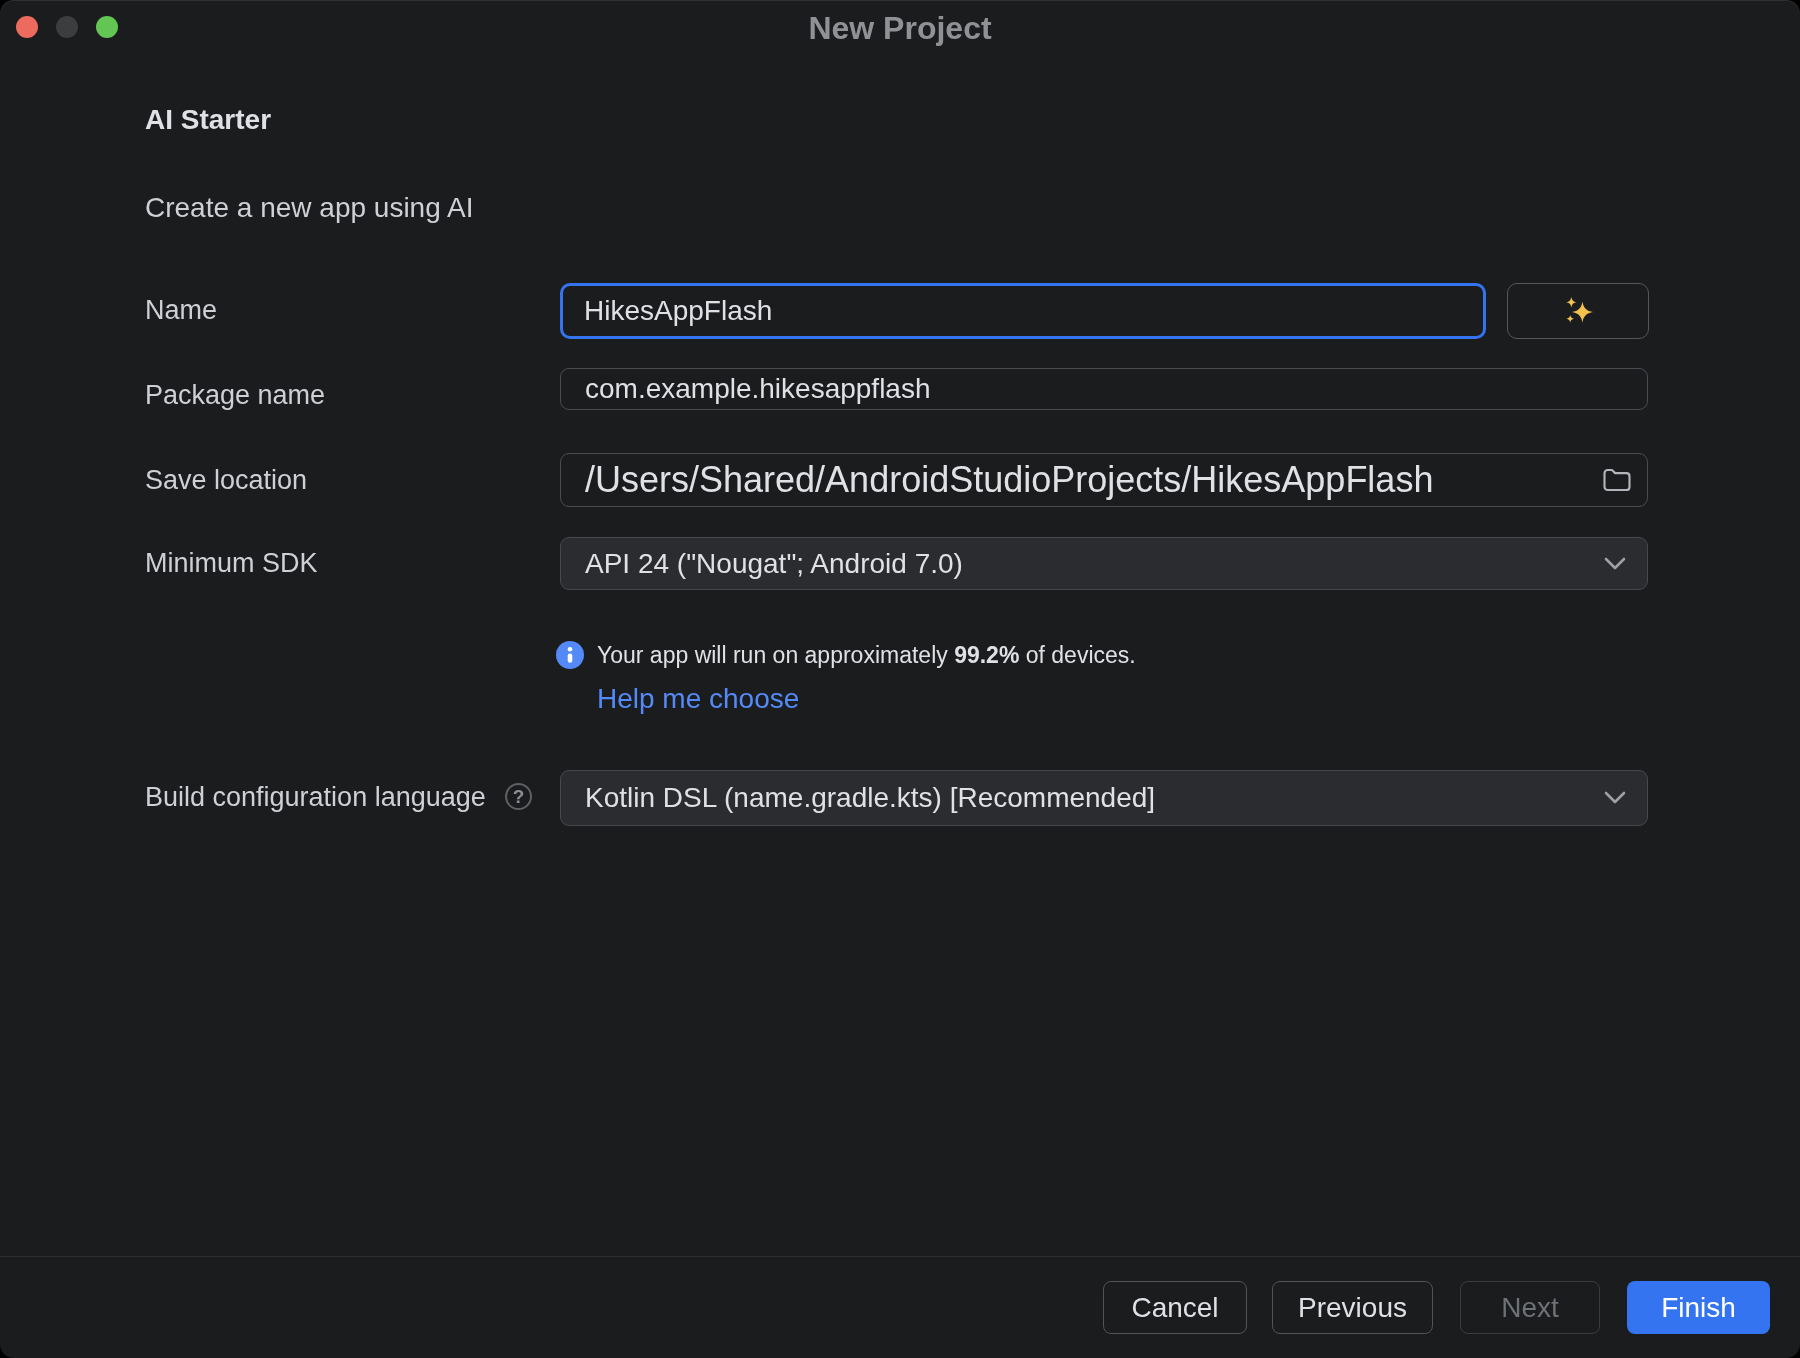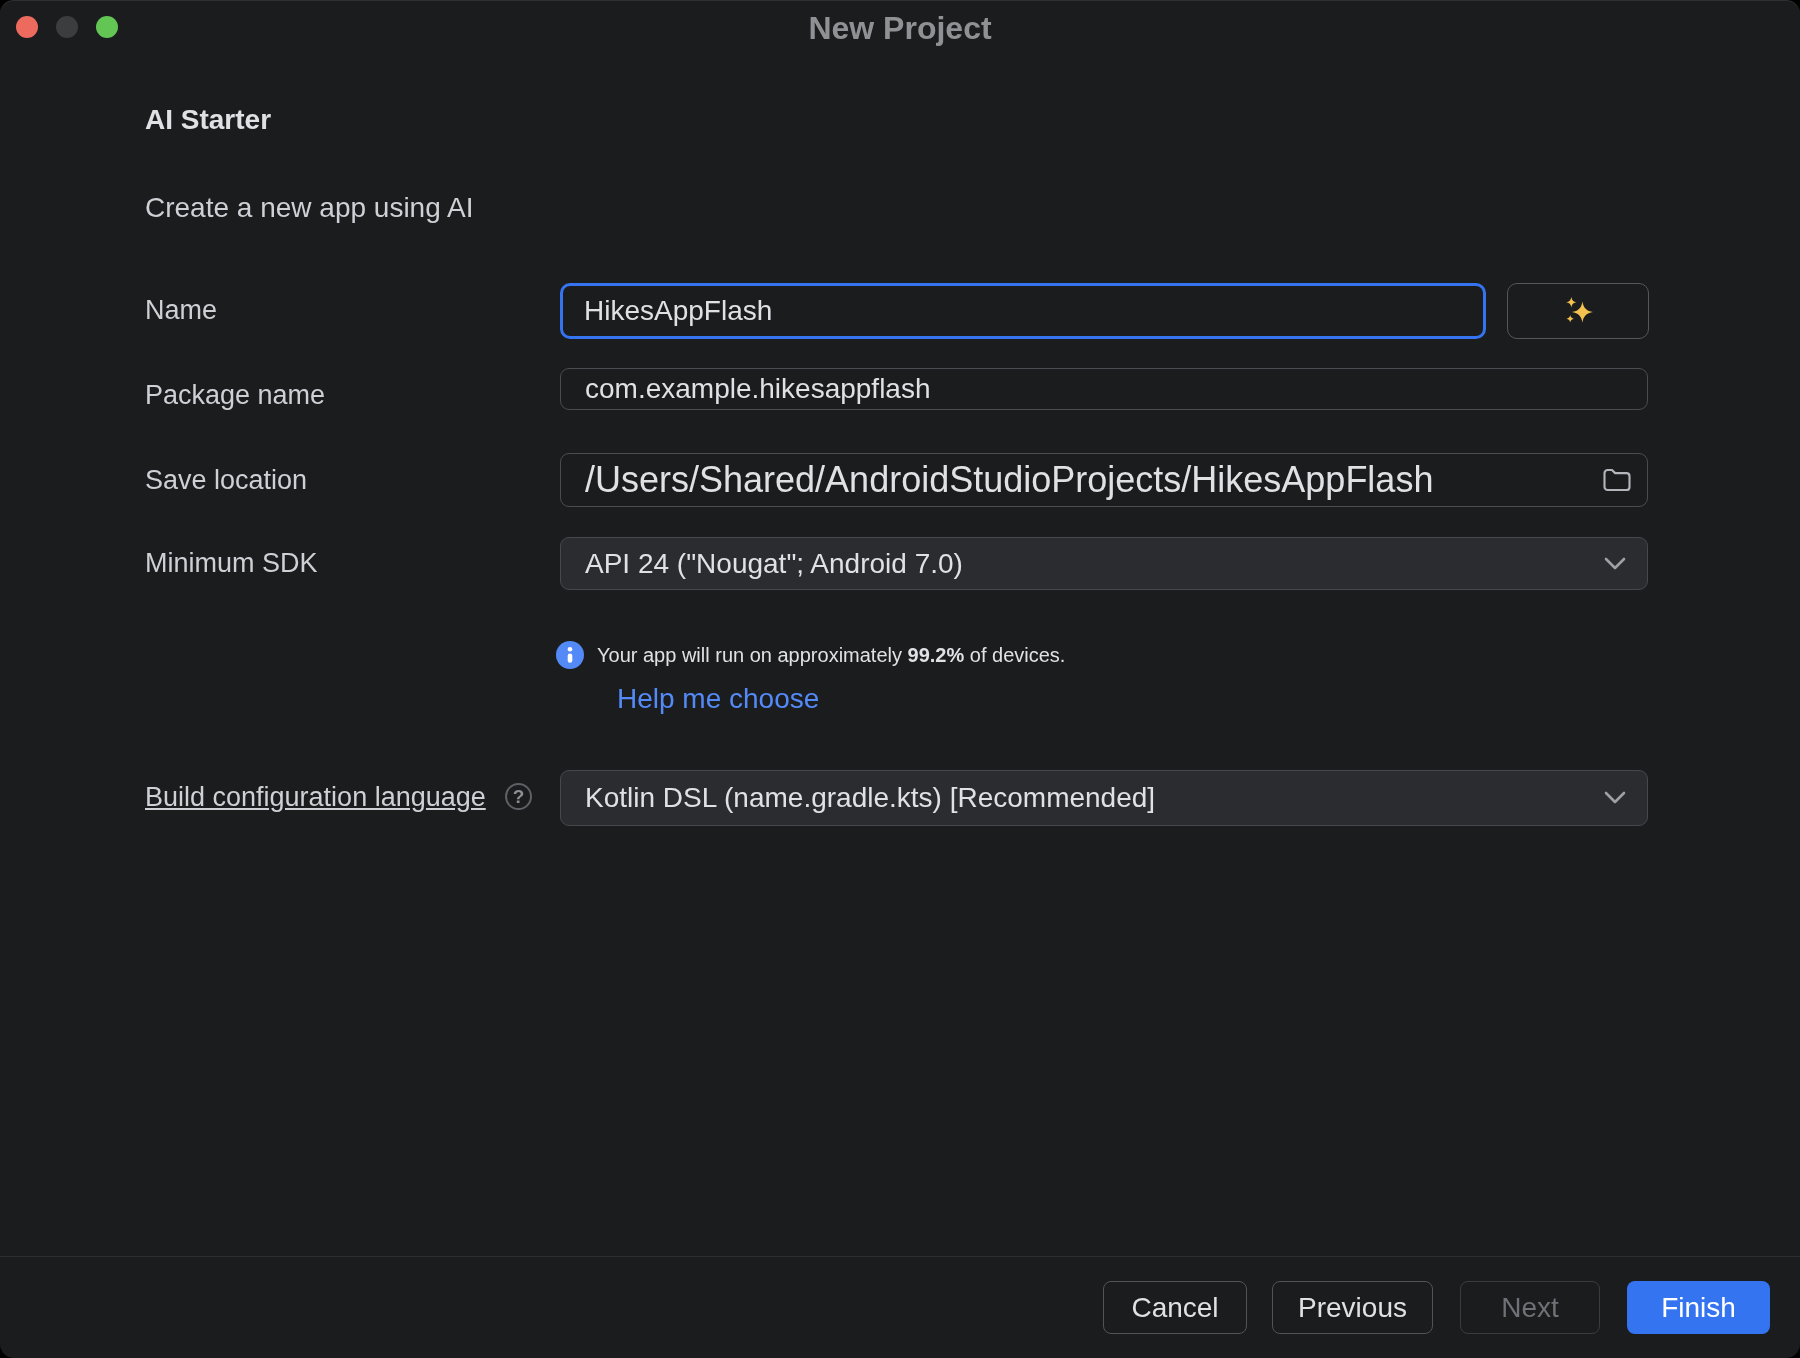--- a/index.html
+++ b/index.html
@@ -52,23 +52,23 @@
     display:flex;align-items:center;justify-content:center;cursor:pointer;background:none;border:none;padding:0;}
   .dropdown{
     position:absolute;left:560px;width:1088px;
     background:#2a2c2f;border:1.5px solid #45484c;border-radius:9px;
     color:#dfe1e5;font-size:28px;display:flex;align-items:center;
     padding:0 24px;cursor:pointer;
   }
   .dropdown .chev{position:absolute;right:20px;top:50%;transform:translateY(-50%);display:flex;}
   
   .info-icon{position:absolute;left:556px;top:641px;width:28px;height:28px;}
-  .info-text{position:absolute;left:597px;top:638px;font-size:20px;color:#dfe1e5;line-height:34px;}
+  .info-text{position:absolute;left:597px;top:638px;font-size:23px;color:#dfe1e5;line-height:34px;}
   .info-text b{font-weight:700;}
-  .help-link{position:absolute;left:597px;top:682px;font-size:28px;color:var(--link);line-height:34px;text-decoration:none;cursor:pointer;margin-left:20px;}
+  .help-link{position:absolute;left:597px;top:682px;font-size:28px;color:var(--link);line-height:34px;text-decoration:none;cursor:pointer;}
   .q-icon{
     position:absolute;left:505px;top:783px;width:27px;height:27px;border-radius:50%;
     border:2px solid #5d6064;color:#8c8f93;font-size:19px;font-weight:700;
     display:flex;align-items:center;justify-content:center;cursor:pointer;
   }
   
   .footer-sep{position:absolute;left:0;top:1256px;width:100%;height:1px;background:#2c2e31;}
   .btn{
     position:absolute;top:1281px;height:53px;border-radius:8px;
     font-family:"Liberation Sans",sans-serif;font-size:28px;
@@ -137,21 +137,21 @@
       <circle cx="14" cy="14" r="14" style="fill:var(--link)"></circle>
       <circle cx="14" cy="8.3" r="2.3" fill="#ffffff"></circle>
       <rect x="11.7" y="12.4" width="4.6" height="9.4" rx="2.3" fill="#ffffff"></rect>
     </svg>
   </div>
   <div class="info-text">
     <span>Your app will run on approximately </span><b>99.2%</b><span> of devices.</span>
   </div>
   <a class="help-link">Help me choose</a>
 
-  <div class="flabel" style="top:781px;text-decoration:underline;">Build configuration language</div>
+  <div class="flabel" style="top:781px;">Build configuration language</div>
   <div class="q-icon">?</div>
   <div class="dropdown" style="top:770px;height:56px;">
     <span>Kotlin DSL (name.gradle.kts) [Recommended]</span>
     <span class="chev">
       <svg width="24" height="15" viewBox="0 0 24 15">
         <path d="M3 2.5 L12 11.5 L21 2.5" stroke="#9da0a4" stroke-width="2.6" fill="none" stroke-linecap="round" stroke-linejoin="round"></path>
       </svg>
     </span>
   </div>
 

